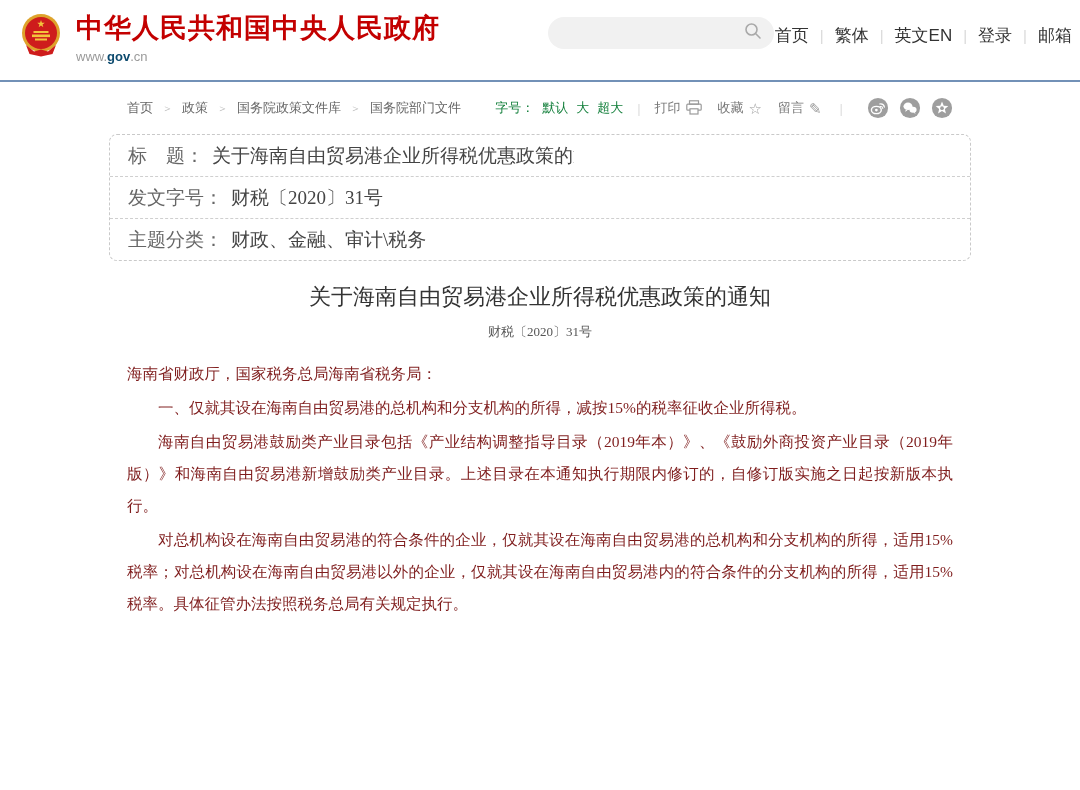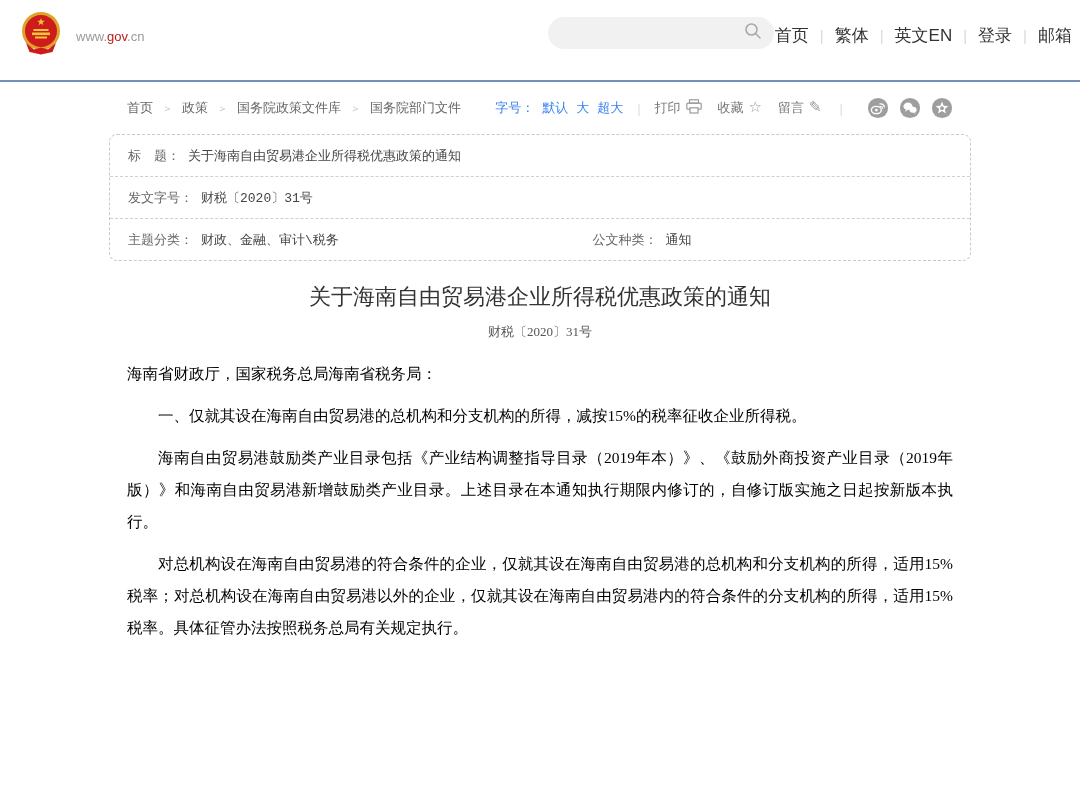--- a/index.html
+++ b/index.html
@@ -6,87 +6,88 @@
   html, body { width: 1080px; height: 790px; overflow: hidden; background: #fff;
     font-family: "Liberation Sans", sans-serif; }
 
   
   .header { position: relative; height: 82px; background: #fff;
     border-bottom: 2px solid #7291b7; }
   .brand { position: absolute; left: 18px; top: 10px; display: flex; align-items: center; }
   .brand-text { margin-left: 12px; }
   .site-title { font-size: 27px; font-weight: bold; color: #c30000; letter-spacing: 1px; }
   .site-url { font-size: 13px; color: #9a9a9a; margin-top: 3px; }
-  .site-url .mid { color: #b91c1c; }
+  .site-url .mid { color: #0c4a6e; font-weight: bold; }
   .search-box { position: absolute; left: 548px; top: 17px; width: 226px; height: 32px;
     background: #f1f1f1; border-radius: 16px; display: flex; align-items: center;
     padding: 0 12px; }
   .search-box input { flex: 1; border: none; background: transparent; outline: none;
     font-size: 14px; color: #333; }
   .top-nav { position: absolute; right: 8px; top: 24px; display: flex; align-items: center;
     font-size: 17px; color: #333; }
   .top-nav .sep { color: #d9d9d9; padding: 0 11px; font-size: 15px; }
   .top-nav a { color: #333; text-decoration: none; cursor: pointer; }
 
   
   .content { width: 862px; margin: 0 auto; }
 
   
   .toolbar { display: flex; align-items: center; margin-top: 13px; padding: 0 18px;
     font-size: 13px; color: #666; height: 26px; }
   .crumb { display: flex; align-items: center; }
   .crumb-item { color: #666; cursor: pointer; }
   .crumb-sep { color: #bbb; padding: 0 9px; font-size: 11px; }
-  .fontsize { display: flex; align-items: flex-end; margin-left: auto; color: #3b82f6; }
+  .fontsize { display: flex; align-items: flex-end; margin-left: auto; color: #15803d; }
   .fontsize .opt { margin-left: 8px; cursor: pointer; font-family: Liberation Serif, serif; }
   .tb-div { color: #ddd; margin: 0 14px; }
   .actions { display: flex; align-items: center; }
-  .action { display: flex; align-items: flex-start; margin-right: 16px; color: #777; cursor: pointer; }
+  .action { display: flex; align-items: center; margin-right: 16px; color: #777; cursor: pointer; }
   .action:last-child { margin-right: 4px; }
   .action .glyph { margin-left: 5px; color: #9b9b9b; font-size: 15px; line-height: 1; }
   .socials { display: flex; align-items: center; }
   .social { width: 22px; height: 22px; margin-left: 10px; cursor: pointer; }
 
   
   .meta-table { margin-top: 13px; border: 1px dashed #c9c9c9; border-radius: 8px;
-    font-family: Liberation Mono, monospace; font-size: 13px; }
+    font-family: Liberation Serif, serif; font-size: 19px; }
   .meta-row { display: grid; grid-template-columns: 54% 46%; border-bottom: 1px dashed #cfcfcf; }
   .meta-row:last-child { border-bottom: none; }
   .meta-cell { display: flex; align-items: center; height: 41px; padding-left: 18px;
     overflow: hidden; white-space: nowrap; }
   .meta-label { color: #666; margin-right: 8px; }
   .meta-value { color: #444; }
 
   
   .article { padding: 0 18px; font-family: "Liberation Serif", serif; }
   .article-title { margin-top: 21px; text-align: center; font-size: 22px; font-weight: 400;
     color: #333; }
   .doc-number { margin-top: 11px; text-align: center; font-size: 13px; color: #555; }
   .article-body { margin-top: 17px; }
-  .article-body p { font-size: 15.5px; color: #000000; line-height: 32px;
-    text-align: justify; text-indent: 2em; margin: 10px 0; }
+  .article-body p { font-size: 15.5px; color: #7f1d1d; line-height: 32px;
+    text-align: justify; text-indent: 2em; margin: 2px 0; }
   .article-body p.no-indent { text-indent: 0; }
 </style>
 </head>
 <body>
 
 <div class="header">
   <div class="brand">
     <span>
       <svg width="46" height="46" viewBox="0 0 46 46">
         <circle cx="23" cy="21" r="19" fill="#dea32b"></circle>
         <circle cx="23" cy="21" r="16" fill="#ce1c1c"></circle>
         <path d="M23 8 L23.94 10.71 L26.8 10.76 L24.52 12.49 L25.35 15.24 L23 13.6 L20.65 15.24 L21.48 12.49 L19.2 10.76 L22.06 10.71 Z" fill="#f3c53c"></path>
         <rect x="15.5" y="19" width="15" height="2" fill="#f3c53c"></rect>
         <rect x="14" y="22.5" width="18" height="2.6" fill="#f3c53c"></rect>
         <rect x="17" y="26.5" width="12" height="2" fill="#f3c53c"></rect>
         <path d="M8 33 L16 39.5 L23 37.5 L30 39.5 L38 33 L34.5 42 L23 44.5 L11.5 42 Z" fill="#ce1c1c"></path>
       </svg>
     </span>
     <span class="brand-text">
+      <div class="site-title">中华人民共和国中央人民政府</div>
       <div class="site-url"><span>www.</span><span class="mid">gov</span><span>.cn</span></div>
     </span>
   </div>
 
   <div class="search-box">
     <input type="text" placeholder="" style="">
     <span>
       <svg width="18" height="18" viewBox="0 0 18 18">
         <circle cx="7.5" cy="7.5" r="5.5" fill="none" stroke="#a9a9a9" stroke-width="1.6"></circle>
         <line x1="11.8" y1="11.8" x2="16" y2="16" stroke="#a9a9a9" stroke-width="1.6" stroke-linecap="round"></line>
@@ -192,24 +193,20 @@
       <div class="meta-cell">
         <span class="meta-label">发文字号：</span>
         <span class="meta-value">财税〔2020〕31号</span>
       </div>
     </div>
     <div class="meta-row">
       <div class="meta-cell">
         <span class="meta-label">主题分类：</span>
         <span class="meta-value">财政、金融、审计\税务</span>
       </div>
-      <div class="meta-cell">
-        <span class="meta-label">公文种类：</span>
-        <span class="meta-value">通知</span>
-      </div>
     </div>
   </div>
 
   <div class="article">
     <div class="article-title">关于海南自由贸易港企业所得税优惠政策的通知</div>
     <div class="doc-number">财税〔2020〕31号</div>
     <div class="article-body">
       <p class="no-indent">海南省财政厅，国家税务总局海南省税务局：</p>
       <p>一、仅就其设在海南自由贸易港的总机构和分支机构的所得，减按15%的税率征收企业所得税。</p>
       <p>海南自由贸易港鼓励类产业目录包括《产业结构调整指导目录（2019年本）》、《鼓励外商投资产业目录（2019年版）》和海南自由贸易港新增鼓励类产业目录。上述目录在本通知执行期限内修订的，自修订版实施之日起按新版本执行。</p>

